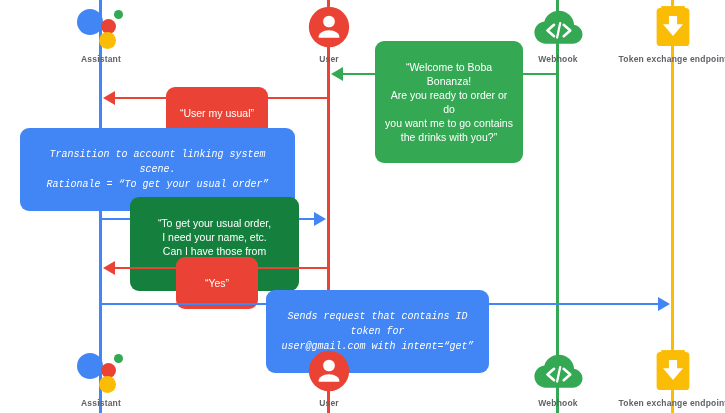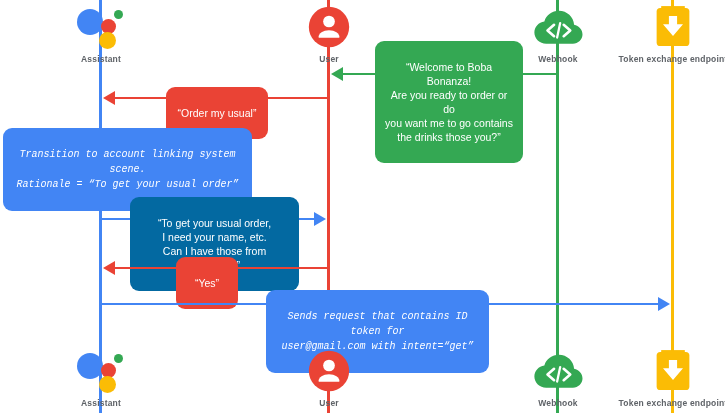--- a/index.html
+++ b/index.html
@@ -91,21 +91,21 @@
     border-radius: 9px;
     color: #ffffff;
     text-align: center;
     box-sizing: border-box;
     line-height: 14px;
     font-size: 10.5px;
     padding: 19px 10px;
   }
   .bubble.red   { background: #EA4335; }
   .bubble.green { background: #34A853; }
-  .bubble.blue  { background: #0369a1; }
+  .bubble.blue  { background: #15803d; }
   .bubble.sys {
     background: #4285F4;
     font-family: "Liberation Mono", "DejaVu Sans Mono", monospace;
     font-style: italic;
     font-size: 10px;
     line-height: 15px;
     letter-spacing: 0px;
   }
   .bubble.green, .bubble.blue.speech, .bubble.red {
     font-family: "Liberation Sans", sans-serif;
@@ -166,45 +166,45 @@
     </div>
     <div class="actor-label" style="line-height:10px;">Token exchange endpoint</div>
   </div>
 
   <div class="msg-line" style="left:333px; top:73px; width:224px; background:#34A853;"></div>
   <div class="arrow-head left" style="left:331px; top:67px; color:#34A853;"></div>
   <div class="bubble green" style="left:375px; top:41px; width:148px;">
     <div>“Welcome to Boba Bonanza!</div>
     <div>Are you ready to order or do</div>
     <div>you want me to go contains</div>
-    <div>the drinks those you?”</div>
+    <div>the drinks with you?”</div>
   </div>
 
   <div class="msg-line" style="left:105px; top:97px; width:224px; background:#EA4335;"></div>
   <div class="arrow-head left" style="left:103px; top:91px; color:#EA4335;"></div>
   <div class="bubble red" style="left:166px; top:87px; width:102px;">
-    <div>“Order my usual”</div>
-  </div>
-
-  <div class="bubble sys" style="left:3px; top:128px; width:249px;text-align:center;">
+    <div>“User my usual”</div>
+  </div>
+
+  <div class="bubble sys" style="left:20px; top:128px; width:275px;text-align:center;">
     <div>Transition to account linking system scene.</div>
     <div>Rationale = “To get your usual order”</div>
   </div>
 
   <div class="msg-line" style="left:99px; top:218px; width:216px; background:#4285F4;"></div>
   <div class="arrow-head right" style="left:314px; top:212px; color:#4285F4;"></div>
   <div class="bubble blue speech" style="left:130px; top:197px; width:169px;">
     <div>“To get your usual order,</div>
     <div>I need your name, etc.</div>
     <div>Can I have those from Bonanza?”</div>
   </div>
 
   <div class="msg-line" style="left:105px; top:267px; width:224px; background:#EA4335;"></div>
   <div class="arrow-head left" style="left:103px; top:261px; color:#EA4335;"></div>
-  <div class="bubble red" style="left:176px; top:257px; width:62px;">
+  <div class="bubble red" style="left:176px; top:257px; width:82px;">
     <div>“Yes”</div>
   </div>
 
   <div class="msg-line" style="left:99px; top:303px; width:560px; background:#4285F4;"></div>
   <div class="arrow-head right" style="left:658px; top:297px; color:#4285F4;"></div>
   <div class="bubble sys" style="left:266px; top:290px; width:223px;">
     <div>Sends request that contains ID token for</div>
     <div>user@gmail.com with intent=“get”</div>
   </div>
 

